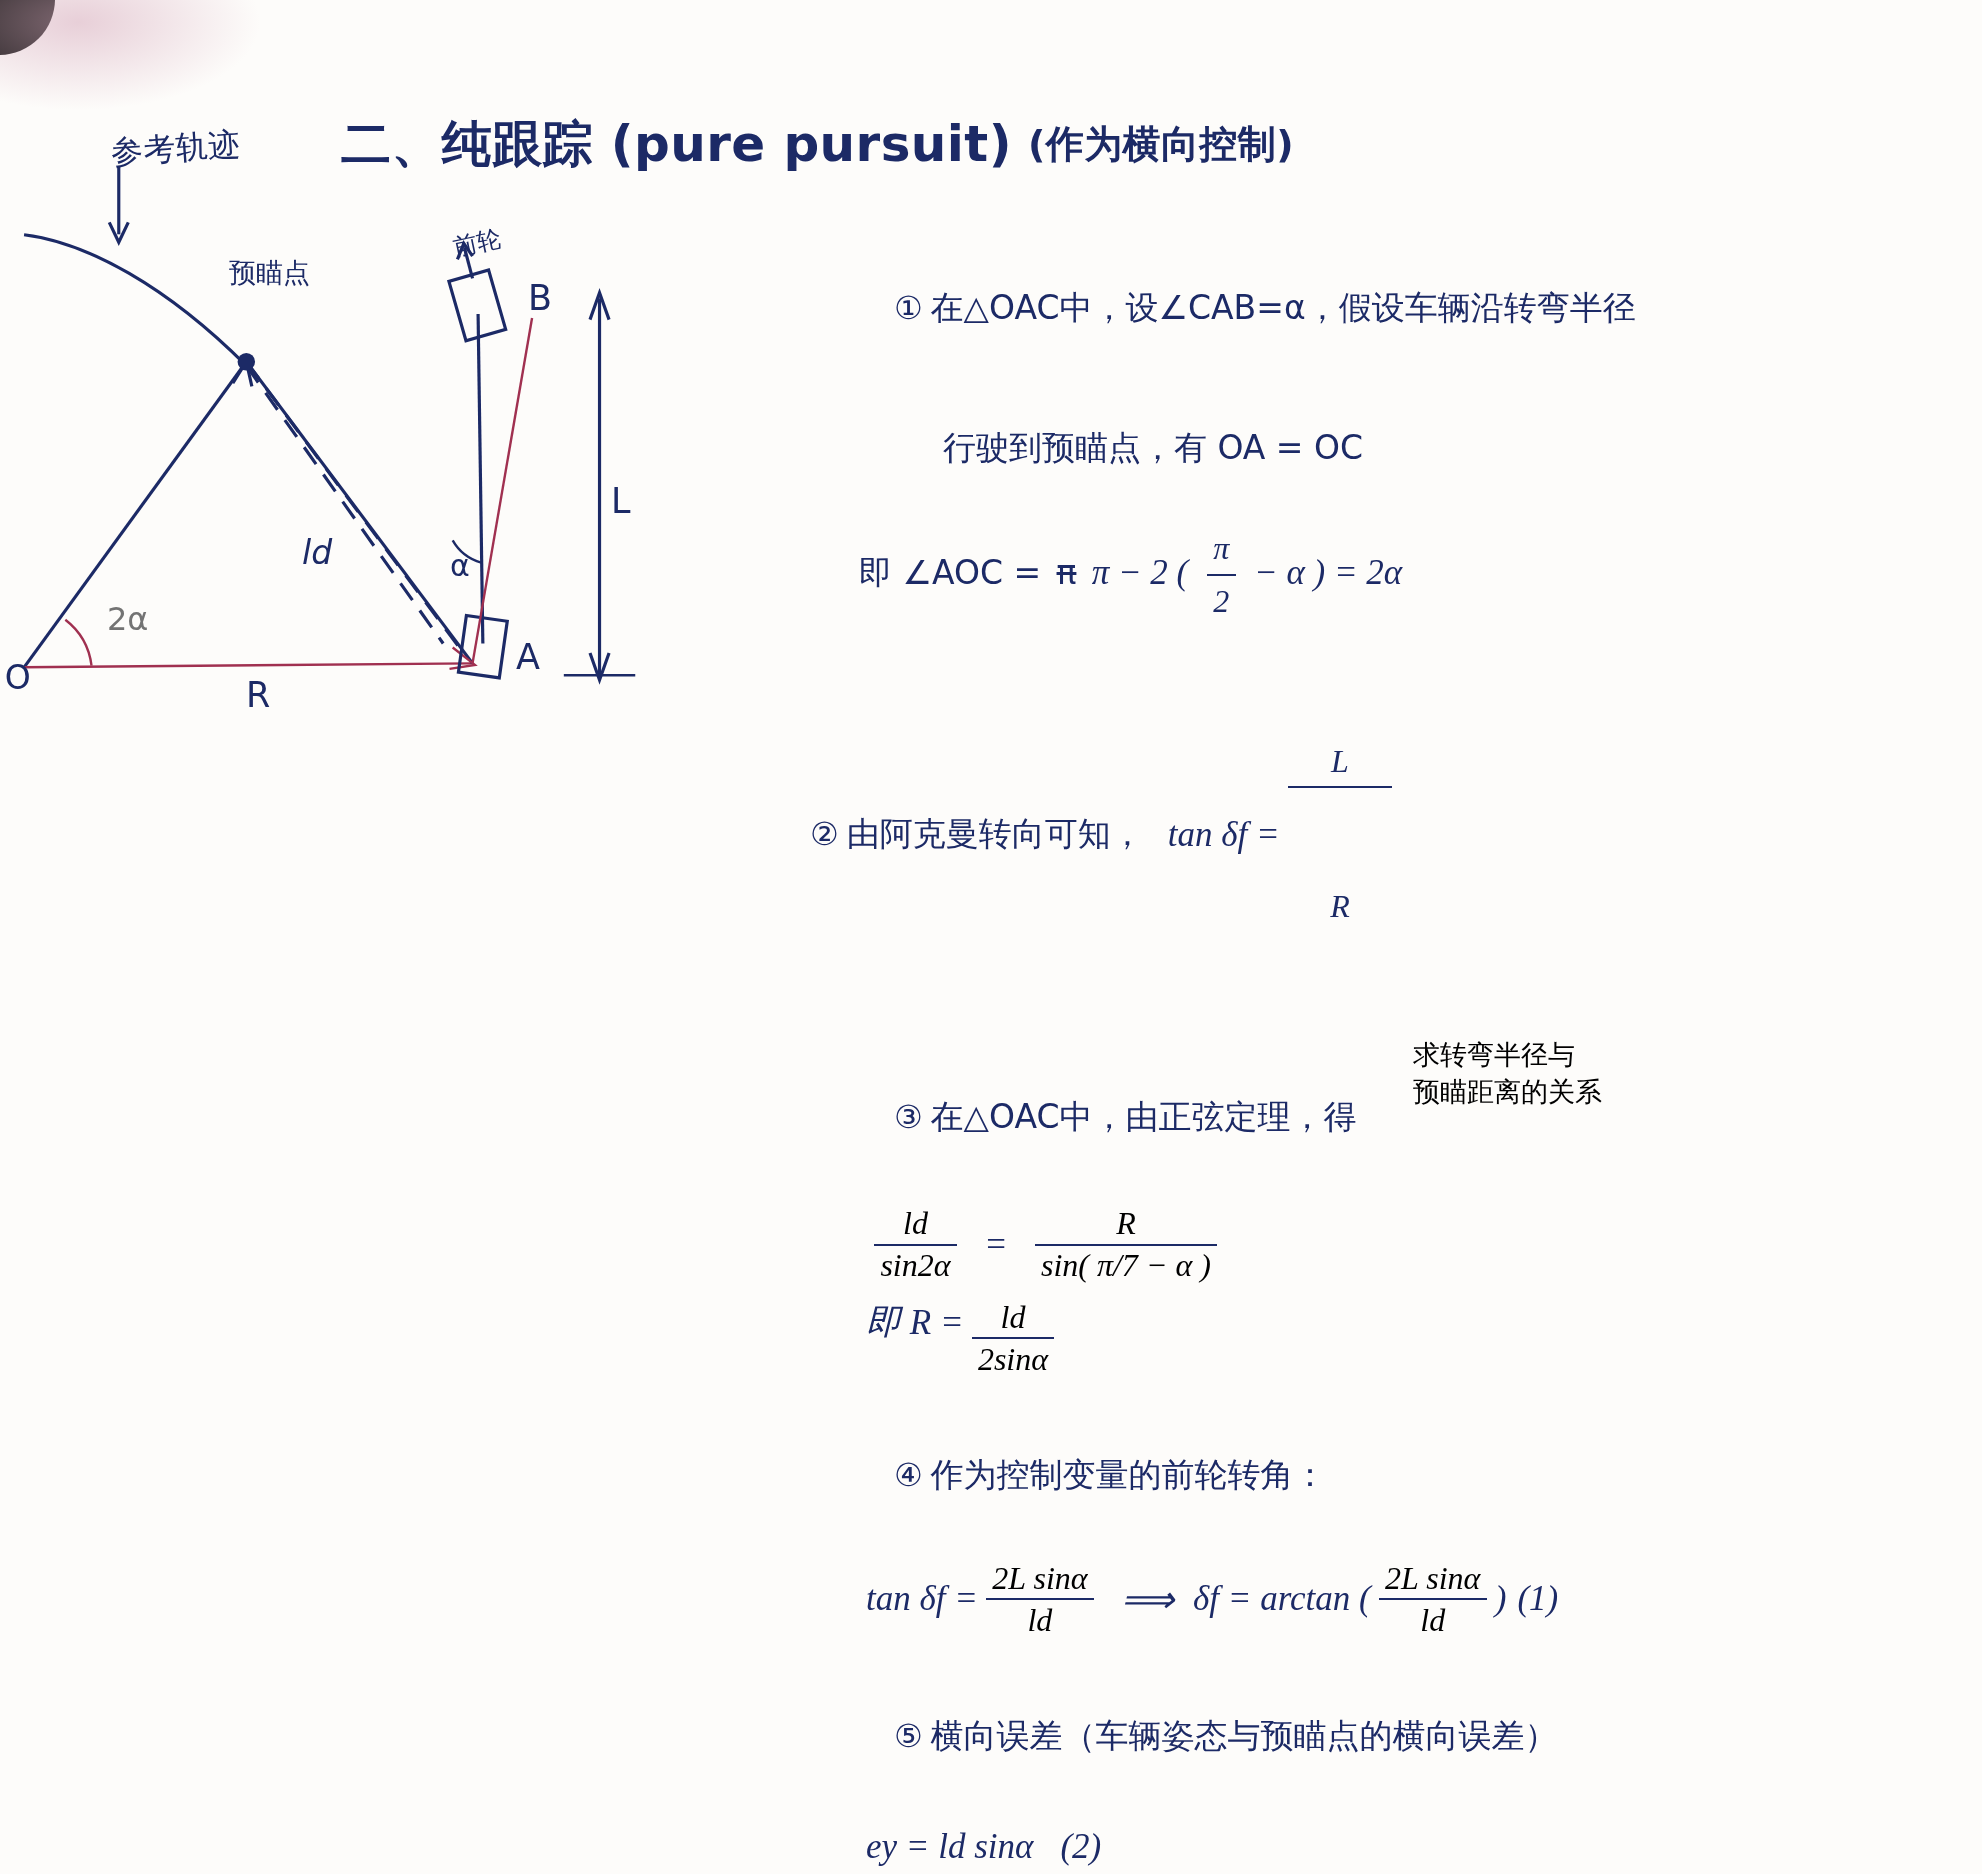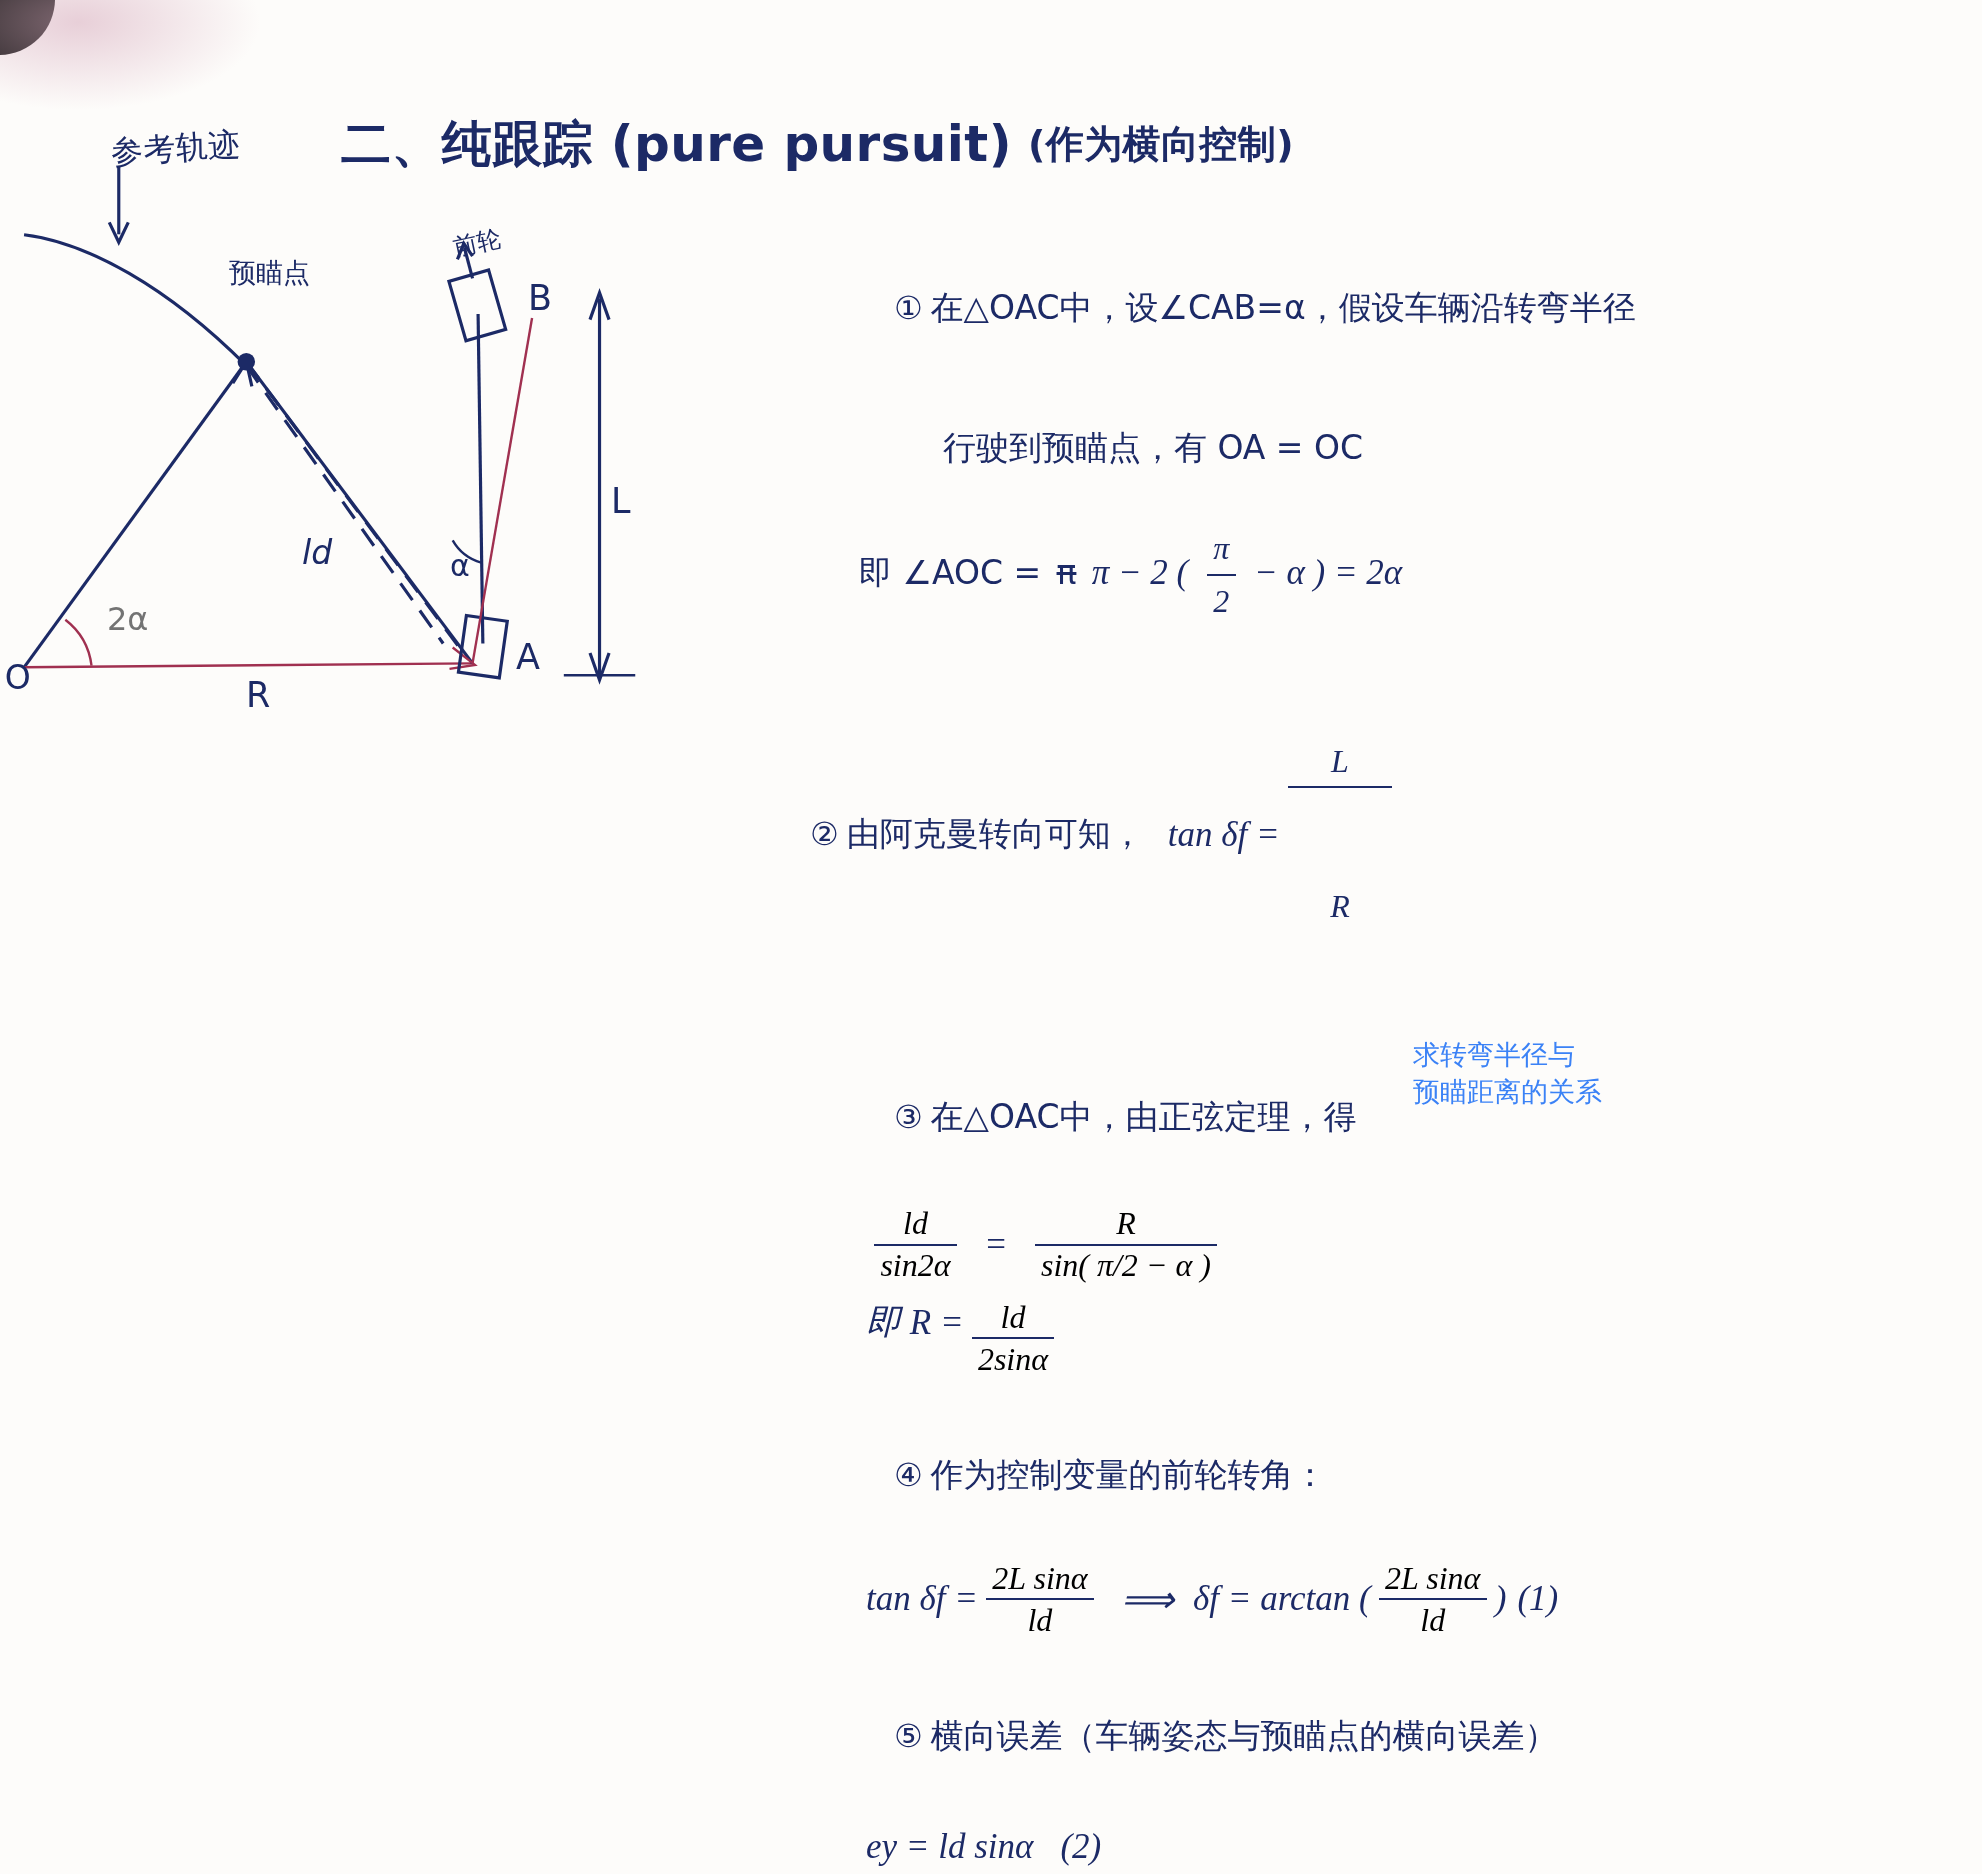--- a/index.html
+++ b/index.html
@@ -140,21 +140,21 @@
   .frac .de {
     display: block;
     padding: 1.6px 6.4px 0 6.4px;
     font-family: "Liberation Serif", serif;
     font-style: italic;
     font-size: 32px;
   }
   .annot {
     position: absolute;
     font-family: "DejaVu Sans", sans-serif;
-    color: #3b82f6;
+    color: #000000;
     font-size: 27px;
     line-height: 1.35;
     white-space: pre-line;
   }
   .strike {
     text-decoration: line-through;
     text-decoration-color: #1c2a66;
   }
 </style>
 </head>
@@ -268,21 +268,21 @@
 预瞄距离的关系</div>
 
       <div style="padding-left:56px; margin-top:17.5px; display:flex; align-items:center;">
         <span class="frac">
           <span class="nu">ld</span>
           <span class="de">sin2α</span>
         </span>
         <span class="math" style="margin:0 19px;">=</span>
         <span class="frac">
           <span class="nu">R</span>
-          <span class="de">sin( π/2 − α )</span>
+          <span class="de">sin( π/7 − α )</span>
         </span>
       </div>
 
       <div style="padding-left:56px; margin-top:14.3px; display:flex; align-items:flex-start;">
         <span class="math">即 R =</span>
         <span class="frac">
           <span class="nu">ld</span>
           <span class="de">2sinα</span>
         </span>
       </div>

